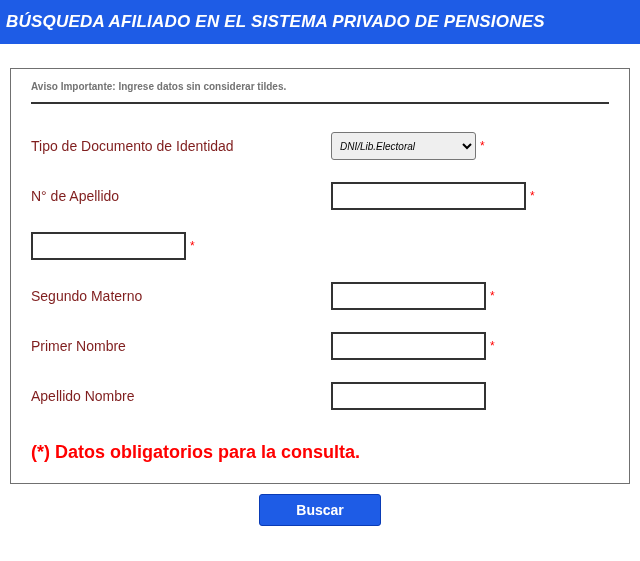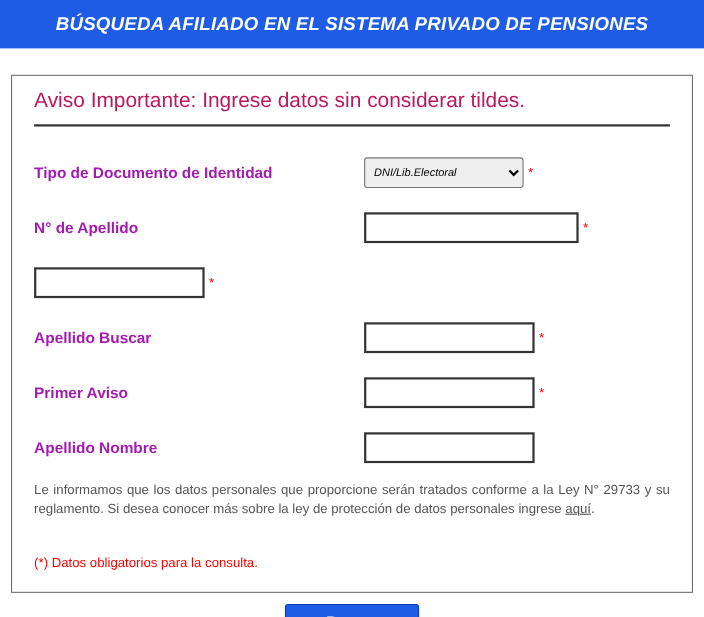--- a/index.html
+++ b/index.html
@@ -4,49 +4,48 @@
   <style>
     * { box-sizing: border-box; margin: 0; padding: 0; }
     body { font-family: Verdana, Arial, sans-serif; background: #fff; }
     .container { width: 640px; }
     .header-bar {
       background: #1e5ce6;
       color: #fff;
       font-weight: bold;
       font-style: italic;
       font-size: 17px;
-      text-align: center;
       padding: 12px 6px;
       letter-spacing: 0.2px;
     }
     .panel {
       border: 1px solid #707070;
       margin: 24px 10px 0 10px;
       padding: 12px 20px 20px 20px;
     }
     .aviso {
-      color: #be185d;
-      font-weight: normal;
-      font-size: 19px;
+      color: #737373;
+      font-weight: bold;
+      font-size: 10px;
       margin-bottom: 10px;
     }
     .hr {
       border: none;
       border-top: 2px solid #333;
       margin-bottom: 28px;
     }
     .form-row {
       display: flex;
       align-items: center;
       margin-bottom: 22px;
     }
     .form-label {
       flex: 0 0 300px;
-      color: #a21caf;
-      font-weight: bold;
+      color: #7f1d1d;
+      font-weight: normal;
       font-size: 14px;
     }
     .form-field {
       display: flex;
       align-items: center;
     }
     .form-field select {
       height: 28px;
       border: 1px solid #767676;
       border-radius: 3px;
@@ -75,22 +74,22 @@
       text-align: justify;
       line-height: 1.45;
       margin-top: -6px;
     }
     .disclaimer .link {
       text-decoration: underline;
       cursor: pointer;
     }
     .required-note {
       color: #ff0000;
-      font-weight: normal;
-      font-size: 12px;
+      font-weight: bold;
+      font-size: 18px;
       margin-top: 32px;
     }
     .button-row {
       text-align: center;
       margin-top: 10px;
     }
     .search-btn {
       background: #1e5ce6;
       color: #fff;
       border: 1px solid #0a3bb5;
@@ -132,46 +131,43 @@
     </div>
 
     <div class="form-row">
       <div class="form-field">
         <input type="text" class="input-mid" value="" style="">
         <span class="asterisk">*</span>
       </div>
     </div>
 
     <div class="form-row">
-      <div class="form-label">Apellido Buscar</div>
+      <div class="form-label">Segundo Materno</div>
       <div class="form-field">
         <input type="text" class="input-mid" value="" style="">
         <span class="asterisk">*</span>
       </div>
     </div>
 
     <div class="form-row">
-      <div class="form-label">Primer Aviso</div>
+      <div class="form-label">Primer Nombre</div>
       <div class="form-field">
         <input type="text" class="input-mid" value="" style="">
         <span class="asterisk">*</span>
       </div>
     </div>
 
     <div class="form-row">
       <div class="form-label">Apellido Nombre</div>
       <div class="form-field">
         <input type="text" class="input-mid" value="" style="">
         <span class="asterisk"></span>
       </div>
     </div>
 
-    <div class="disclaimer">
-      <span>Le informamos que los datos personales que proporcione serán tratados conforme a la Ley N° 29733 y su reglamento. Si desea conocer más sobre la ley de protección de datos personales ingrese </span><span class="link">aquí</span><span>.</span>
-    </div>
 
     <div class="required-note">(*) Datos obligatorios para la consulta.</div>
 
   </div>
 
   <div class="button-row">
     <button class="search-btn">Buscar</button>
   </div>
 
 </div>

